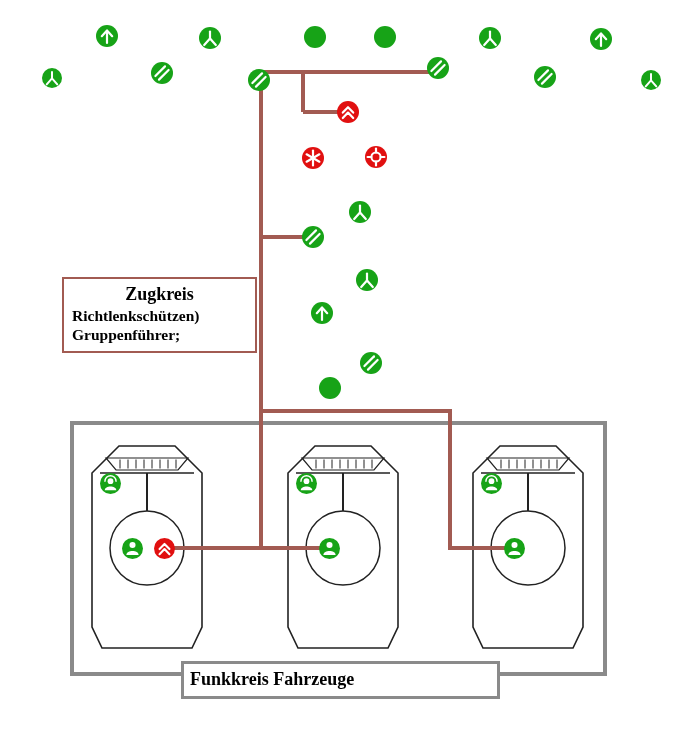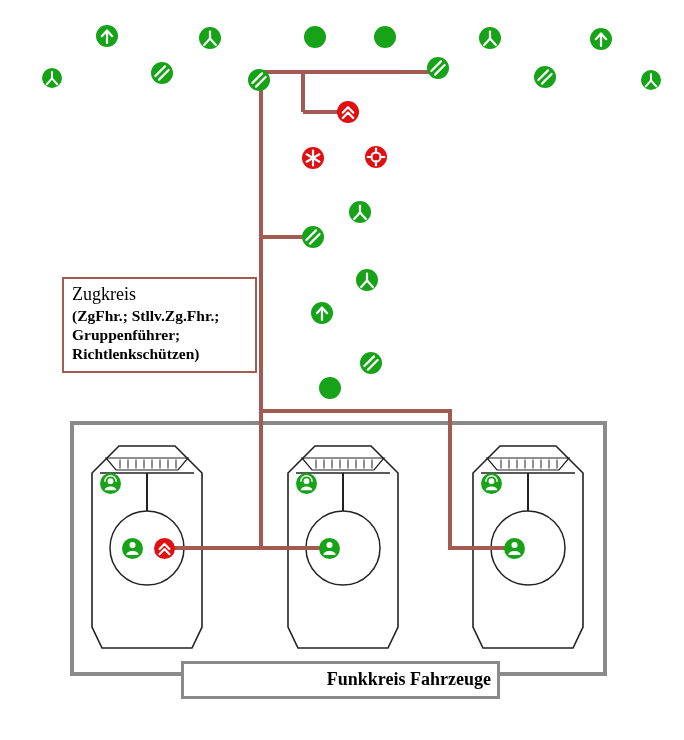--- a/index.html
+++ b/index.html
@@ -17,31 +17,31 @@
   .unit-icon svg .f { fill:#fff; stroke:none; }
   .vehicle { position:absolute; width:116px; height:208px; }
   .vehicle svg { display:block; width:100%; height:100%; }
   .vehicle svg * { stroke:#222; fill:none; }
 
   .zug-box {
     position:absolute; left:62px; top:277px; width:195px;
     background:#fff; border:2.5px solid var(--line,#a25b52);
     box-sizing:border-box; padding:5px 8px 7px; z-index:6;
   }
-  .zug-title { font-weight:normal; font-size:18px; line-height:1.2; }
+  .zug-title { text-align:center; font-weight:bold; font-size:18px; line-height:1.2; }
   .zug-line  { font-weight:bold; font-size:15.5px; line-height:1.25; white-space:nowrap; }
 
   .group-box {
     position:absolute; left:70px; top:421px; width:537px; height:255px;
     border:4px solid var(--gray,#8a8a8a); box-sizing:border-box; z-index:0;
   }
   .funk-label {
     position:absolute; left:181px; top:661px; width:319px;
     background:#fff; border:3px solid var(--gray,#8a8a8a);
-    box-sizing:border-box; text-align:right; padding:4px 6px 5px; z-index:7;
+    box-sizing:border-box; text-align:left; padding:4px 6px 5px; z-index:7;
   }
   .funk-title { font-weight:bold; font-size:18px; line-height:1.25; }
   .funk-sub   { font-weight:bold; font-size:15px; line-height:1.25; }
 
   .layer { position:absolute; inset:0; }
   #lines-layer    { z-index:2; }
   #vehicles-layer { z-index:1; }
   #icons-layer    { z-index:4; }
 </style>
 </head>
@@ -285,22 +285,21 @@
       <div class="unit-icon" style="left: 503.5px; top: 537.5px; width: 21px; height: 21px; background: rgb(23, 163, 23);">
         <svg viewBox="0 0 22 22">
           <circle class="f" cx="11" cy="7.4" r="3.2"></circle>
           <path class="f" d="M4.6 17.8 C4.6 12.2 17.4 12.2 17.4 17.8 Z"></path>
         </svg>
       </div>
     </div>
 
   <div class="zug-box">
     <div class="zug-title">Zugkreis</div>
-    <div class="zug-line">(ZgFhr.; Stllv.Zg.Fhr.;</div>
+    <div class="zug-line">Richtlenkschützen)</div>
     <div class="zug-line">Gruppenführer;</div>
-    <div class="zug-line">Richtlenkschützen)</div>
   </div>
 
   <div class="funk-label">
     <div class="funk-title">Funkkreis Fahrzeuge</div>
   </div>
 
 </div>
 
 </body></html>

